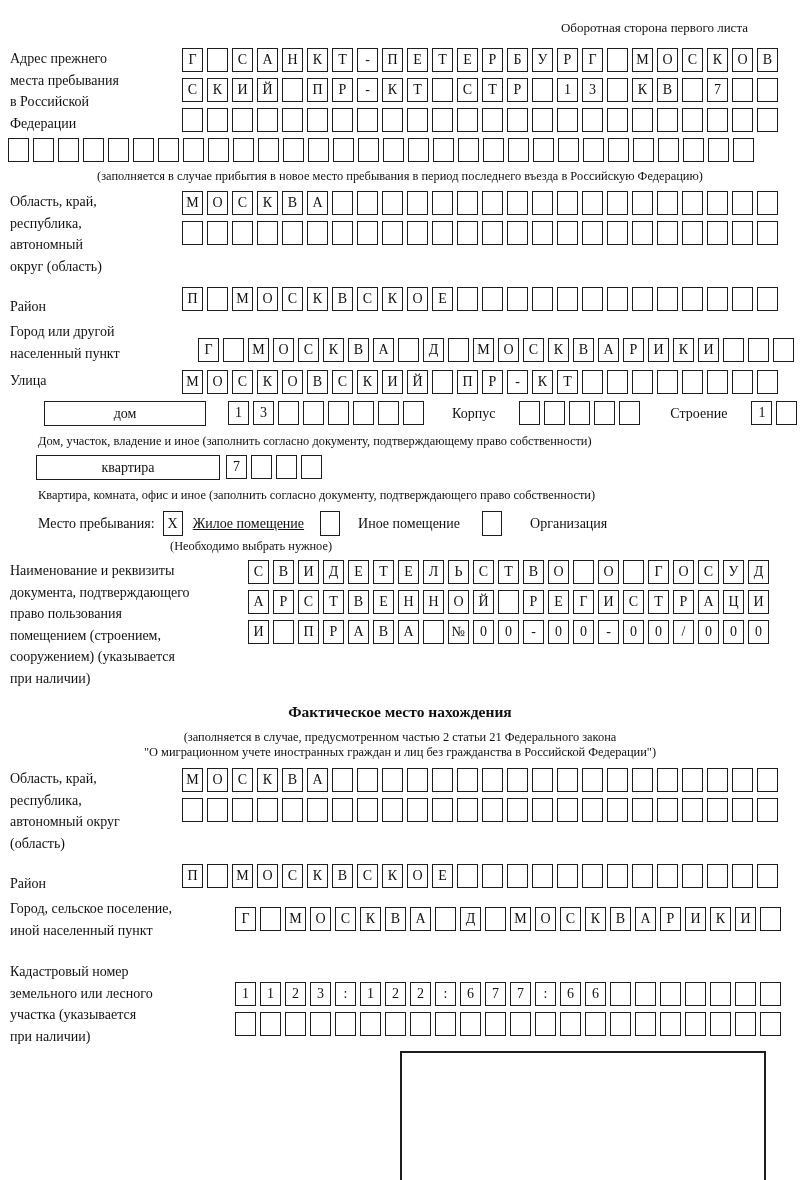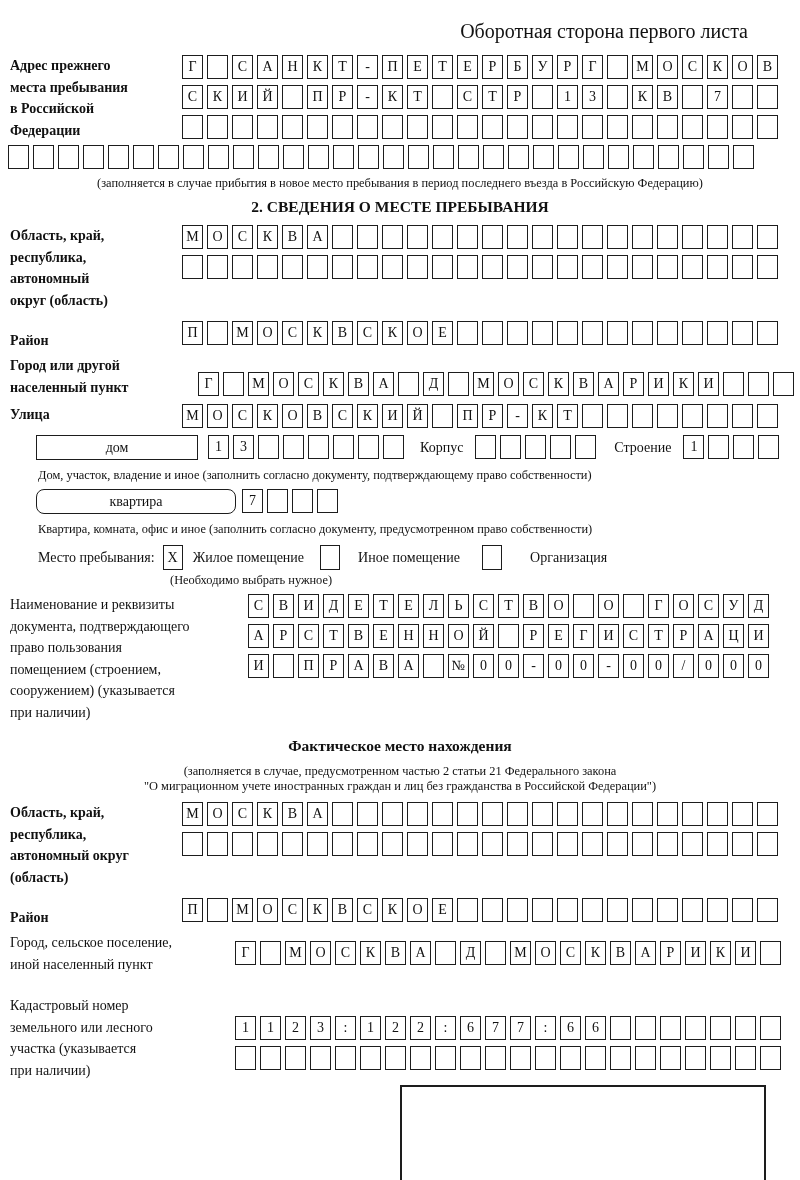--- a/index.html
+++ b/index.html
@@ -4,26 +4,26 @@
 <style>
   * { margin:0; padding:0; box-sizing:border-box; }
   html,body { background:#ffffff; }
   body {
     width:800px; height:1180px; overflow:hidden;
     font-family:"Liberation Serif","DejaVu Serif",serif;
     color:#111; position:relative;
   }
   .page { padding:6px 10px 0 10px; }
 
-  .top-title { margin:14px 42px 0 0; text-align:right; font-size:20px; }
+  .top-title { margin:14px 42px 0 0; text-align:right; font-size:13px; }
 
   
   .fblock { display:flex; margin-top:4px; }
   .flabel { font-size:14px; line-height:21.5px; white-space:pre-line; flex:none; }
-  .w172 { width:172px;font-weight:bold; }
+  .w172 { width:172px; }
   .w238 { width:238px; }
   .w225 { width:225px; }
   .rows { flex:1; }
 
   .cellrow { display:flex; gap:4px; margin-bottom:6px; }
   .cell {
     width:21px; height:24px; flex:none;
     border:1.6px solid #1d1d1d; background:#fff;
     display:flex; align-items:center; justify-content:center;
     font-size:14px; line-height:1;
@@ -33,21 +33,21 @@
   .caption { font-size:12.4px; text-align:center; margin:1px 0 7px 0; }
   .caption-left { font-size:12.4px; text-align:left; margin:8px 0 6px 28px; }
 
   .sec-header { font-size:15.5px; font-weight:bold; text-align:center; margin:4px 0 9px 0; }
 
   .inline-box {
     border:1.6px solid #1d1d1d; height:25px; display:flex;
     align-items:center; justify-content:center; font-size:14px; flex:none;
   }
   .dom-box { width:162px; margin-right:6px; }
-  .kv-box  { width:200px; margin-right:6px;border-radius:8px; }
+  .kv-box  { width:184px; margin-right:6px; }
   .small-label { font-size:14px; align-self:center; }
 
   .chk-row { display:flex; align-items:center; margin:8px 0 0 28px; font-size:14px; }
   .chk-box {
     width:20px; height:25px; border:1.6px solid #1d1d1d; flex:none;
     display:flex; align-items:center; justify-content:center; font-size:14px;
   }
   .chk-note { font-size:12.4px; margin:3px 0 6px 0; width:420px; text-align:left; margin-left:160px; }
 
   .fact-note { font-size:12.4px; text-align:center; white-space:pre-line; margin:5px 0 8px 0; }
@@ -177,21 +177,20 @@
           <div class="cell"></div>
           <div class="cell"></div>
           <div class="cell"></div>
           <div class="cell"></div>
           <div class="cell"></div>
         </div>
     </div>
   </div>
   <div class="caption">(заполняется в случае прибытия в новое место пребывания в период последнего въезда в Российскую Федерацию)</div>
 
-  <div class="sec-header">2. СВЕДЕНИЯ О МЕСТЕ ПРЕБЫВАНИЯ</div>
 
   <div class="fblock">
     <div class="flabel w172">Область, край,
 республика,
 автономный
 округ (область)</div>
     <div class="rows">
       <div class="cellrow">
           <div class="cell">М</div>
           <div class="cell">О</div>
@@ -337,21 +336,21 @@
           <div class="cell"></div>
           <div class="cell"></div>
           <div class="cell"></div>
           <div class="cell"></div>
           <div class="cell"></div>
           <div class="cell"></div>
         </div>
     </div>
   </div>
 
-  <div style="display:flex; margin:1px 0 4px 26px; gap:4px;">
+  <div style="display:flex; margin:1px 0 4px 34px; gap:16px;">
     <div class="inline-box dom-box">дом</div>
     <div class="cellrow" style="margin-bottom:0;">
         <div class="cell">1</div>
         <div class="cell">3</div>
         <div class="cell"></div>
         <div class="cell"></div>
         <div class="cell"></div>
         <div class="cell"></div>
         <div class="cell"></div>
         <div class="cell"></div>
@@ -376,26 +375,26 @@
 
   <div style="display:flex; margin:2px 0 4px 26px;">
     <div class="inline-box kv-box">квартира</div>
     <div class="cellrow" style="margin-bottom:0;">
         <div class="cell">7</div>
         <div class="cell"></div>
         <div class="cell"></div>
         <div class="cell"></div>
       </div>
   </div>
-  <div class="caption-left">Квартира, комната, офис и иное (заполнить согласно документу, предусмотренном право собственности)</div>
+  <div class="caption-left">Квартира, комната, офис и иное (заполнить согласно документу, подтверждающего право собственности)</div>
 
   <div class="chk-row">
     <span>Место пребывания:</span>
     <div class="chk-box" style="margin-left:8px;">X</div>
-    <span style="margin-left:10px;">Жилое помещение</span>
+    <span style="margin-left:10px;text-decoration:underline;">Жилое помещение</span>
     <div class="chk-box" style="margin-left:16px;"></div>
     <span style="margin-left:18px;">Иное помещение</span>
     <div class="chk-box" style="margin-left:22px;"></div>
     <span style="margin-left:28px;">Организация</span>
   </div>
   <div class="chk-note">(Необходимо выбрать нужное)</div>
 
   <div class="fblock">
     <div class="flabel w238">Наименование и реквизиты
 документа, подтверждающего

